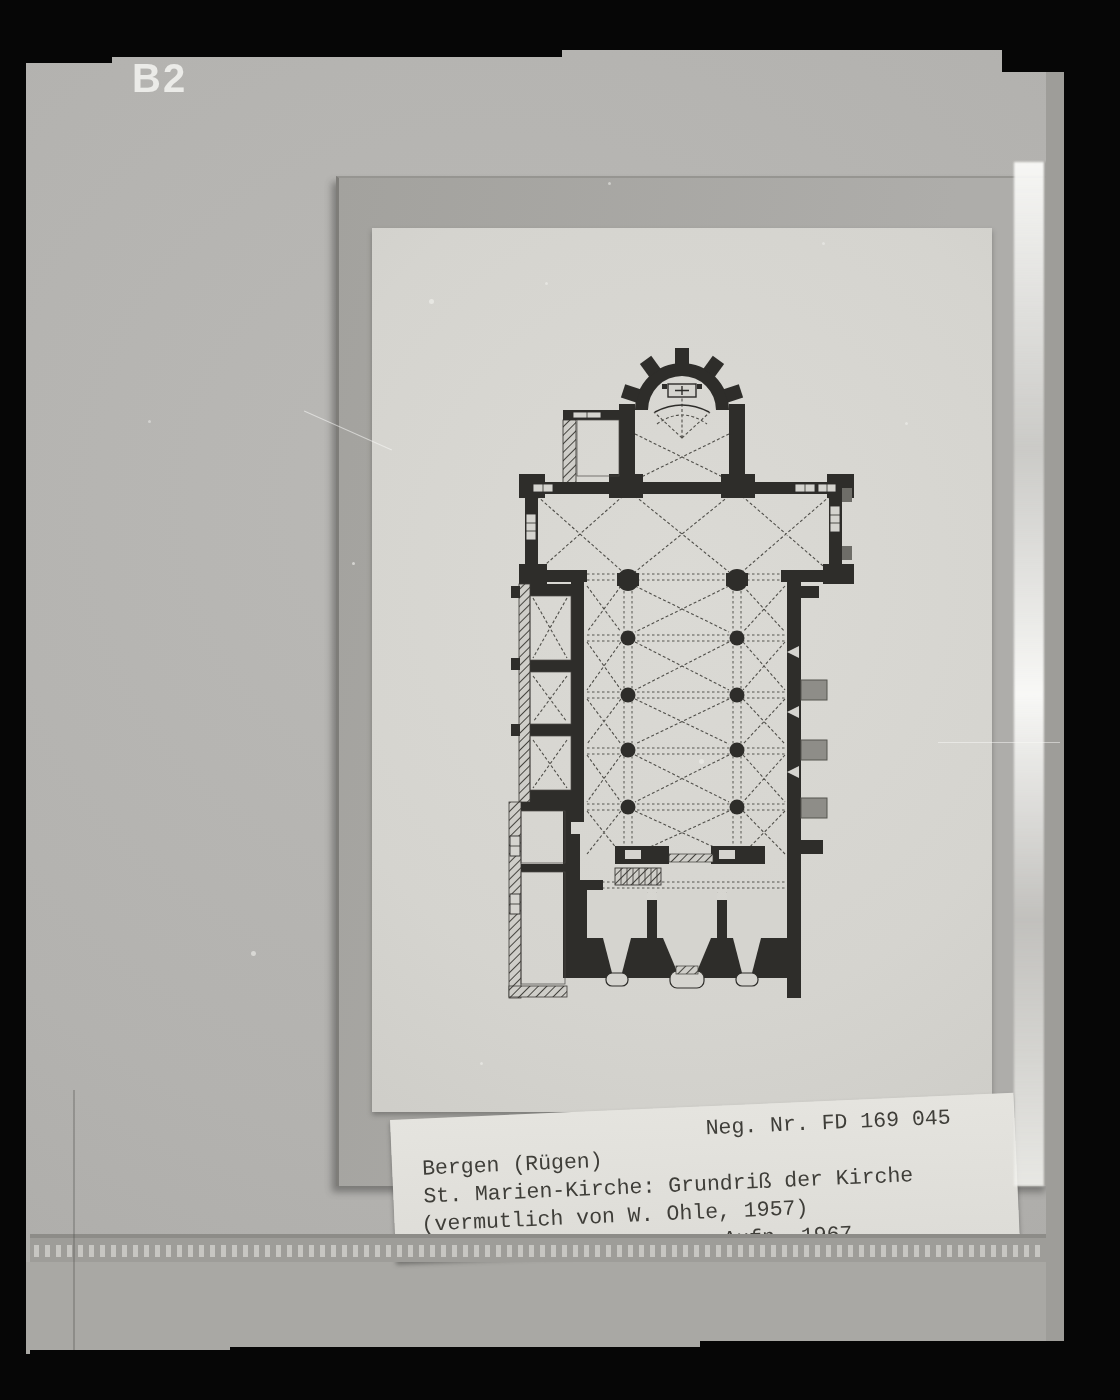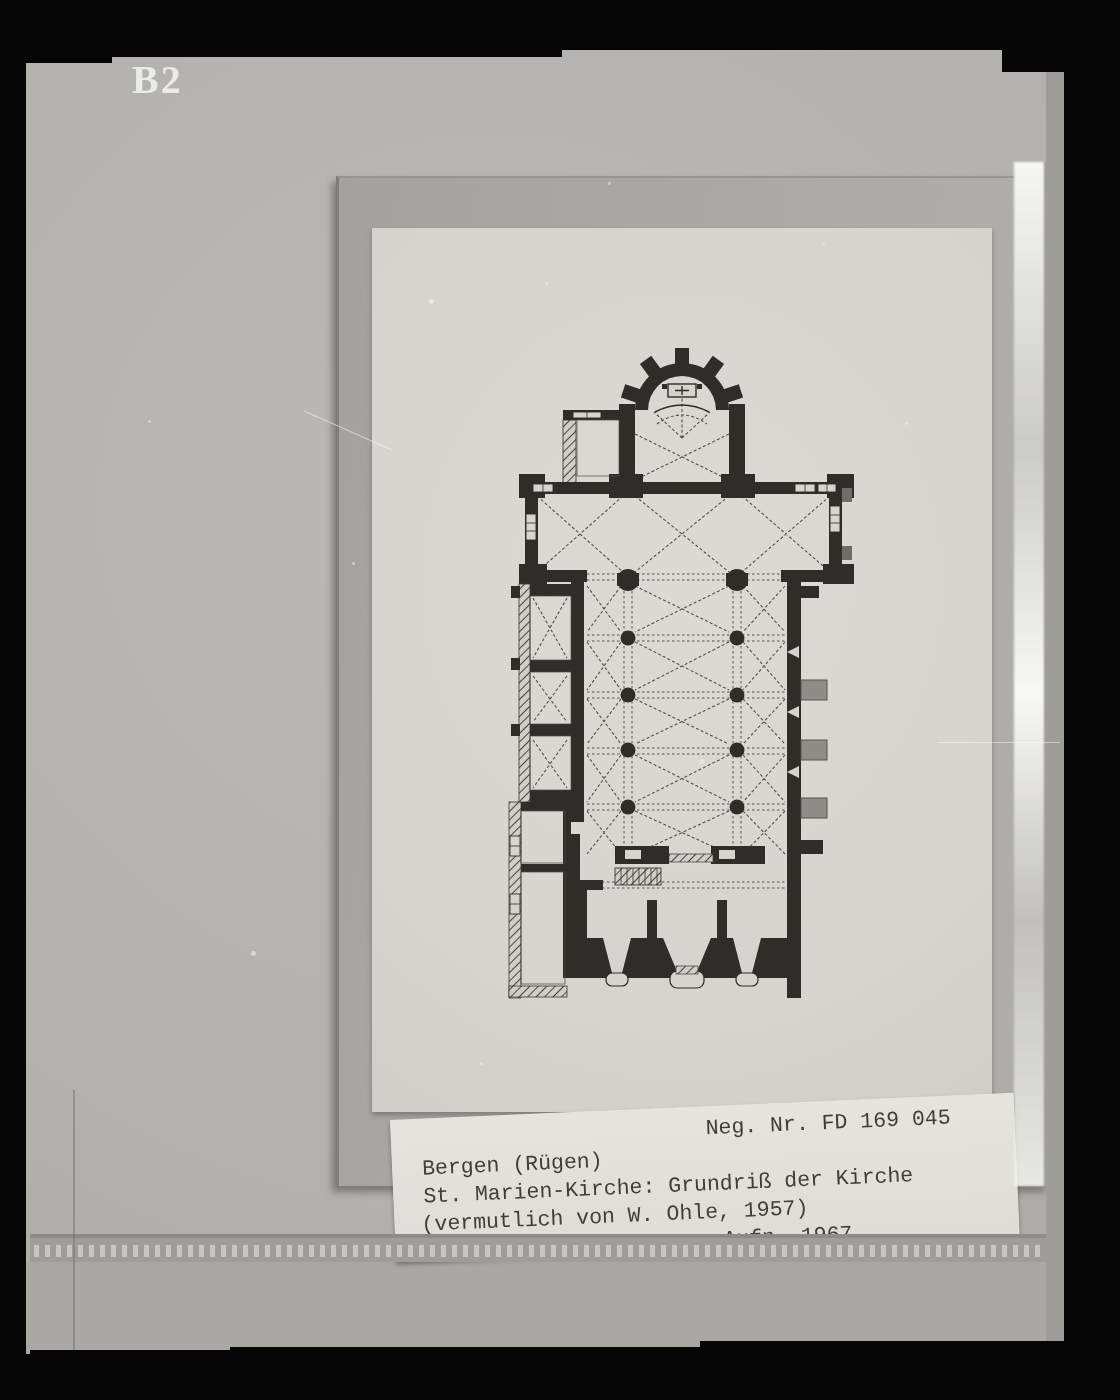--- a/index.html
+++ b/index.html
@@ -62,21 +62,21 @@
   .bar-bottom{left:0;top:1354px;width:1120px;height:46px;}
   .patch-t1{left:0;top:50px;width:112px;height:13px;}
   .patch-t2{left:112px;top:50px;width:450px;height:7px;}
   .patch-t3{left:1002px;top:50px;width:118px;height:22px;}
   .patch-b1{left:230px;top:1347px;width:480px;height:8px;}
   .patch-b2{left:700px;top:1341px;width:364px;height:14px;}
   .patch-b3{left:30px;top:1350px;width:200px;height:6px;}
 
   
   .corner-marker{position:absolute;left:132px;top:56px;
-    font-family:Liberation Serif, serif;font-weight:700;font-size:40px;
+    font-family:Liberation Sans, sans-serif;font-weight:700;font-size:40px;
     color:#ebebe8;letter-spacing:2px;}
 
   
   .specks{position:absolute;left:0;top:0;width:3px;height:3px;border-radius:50%;
     background:rgba(245,245,242,.7);
     box-shadow:430px 300px 0 1px rgba(245,245,242,.55), 545px 282px 0 0 rgba(245,245,242,.5),
       700px 760px 0 1px rgba(245,245,242,.5), 352px 562px 0 0 rgba(245,245,242,.6),
       905px 422px 0 0 rgba(245,245,242,.5), 252px 952px 0 1px rgba(245,245,242,.55),
       480px 1062px 0 0 rgba(245,245,242,.5), 822px 242px 0 0 rgba(245,245,242,.45),
       608px 182px 0 0 rgba(245,245,242,.5), 148px 420px 0 0 rgba(245,245,242,.45);}

